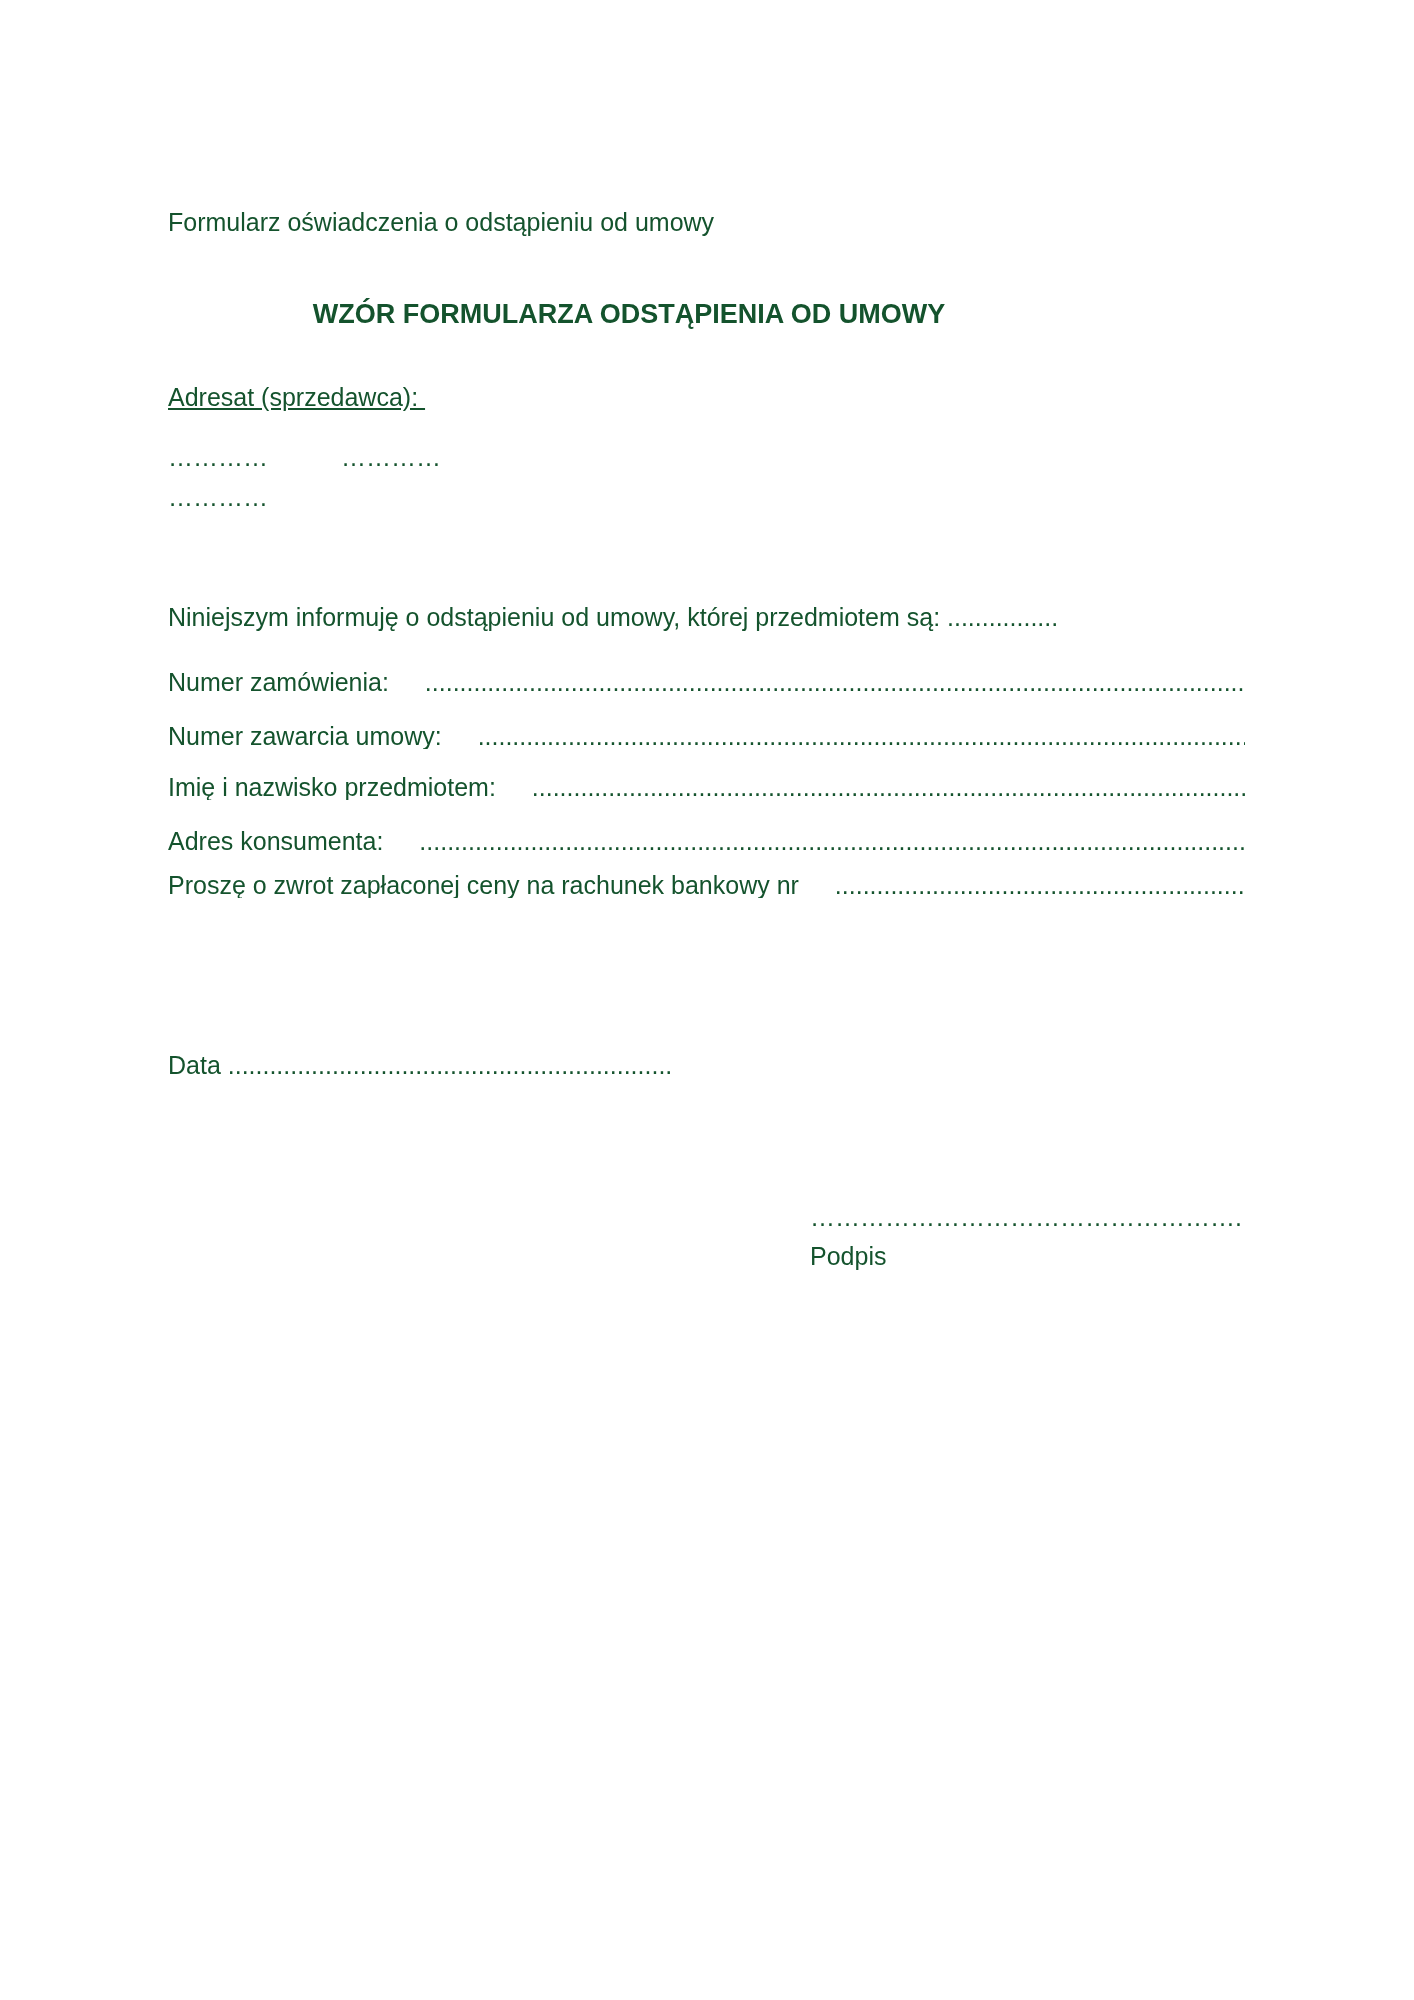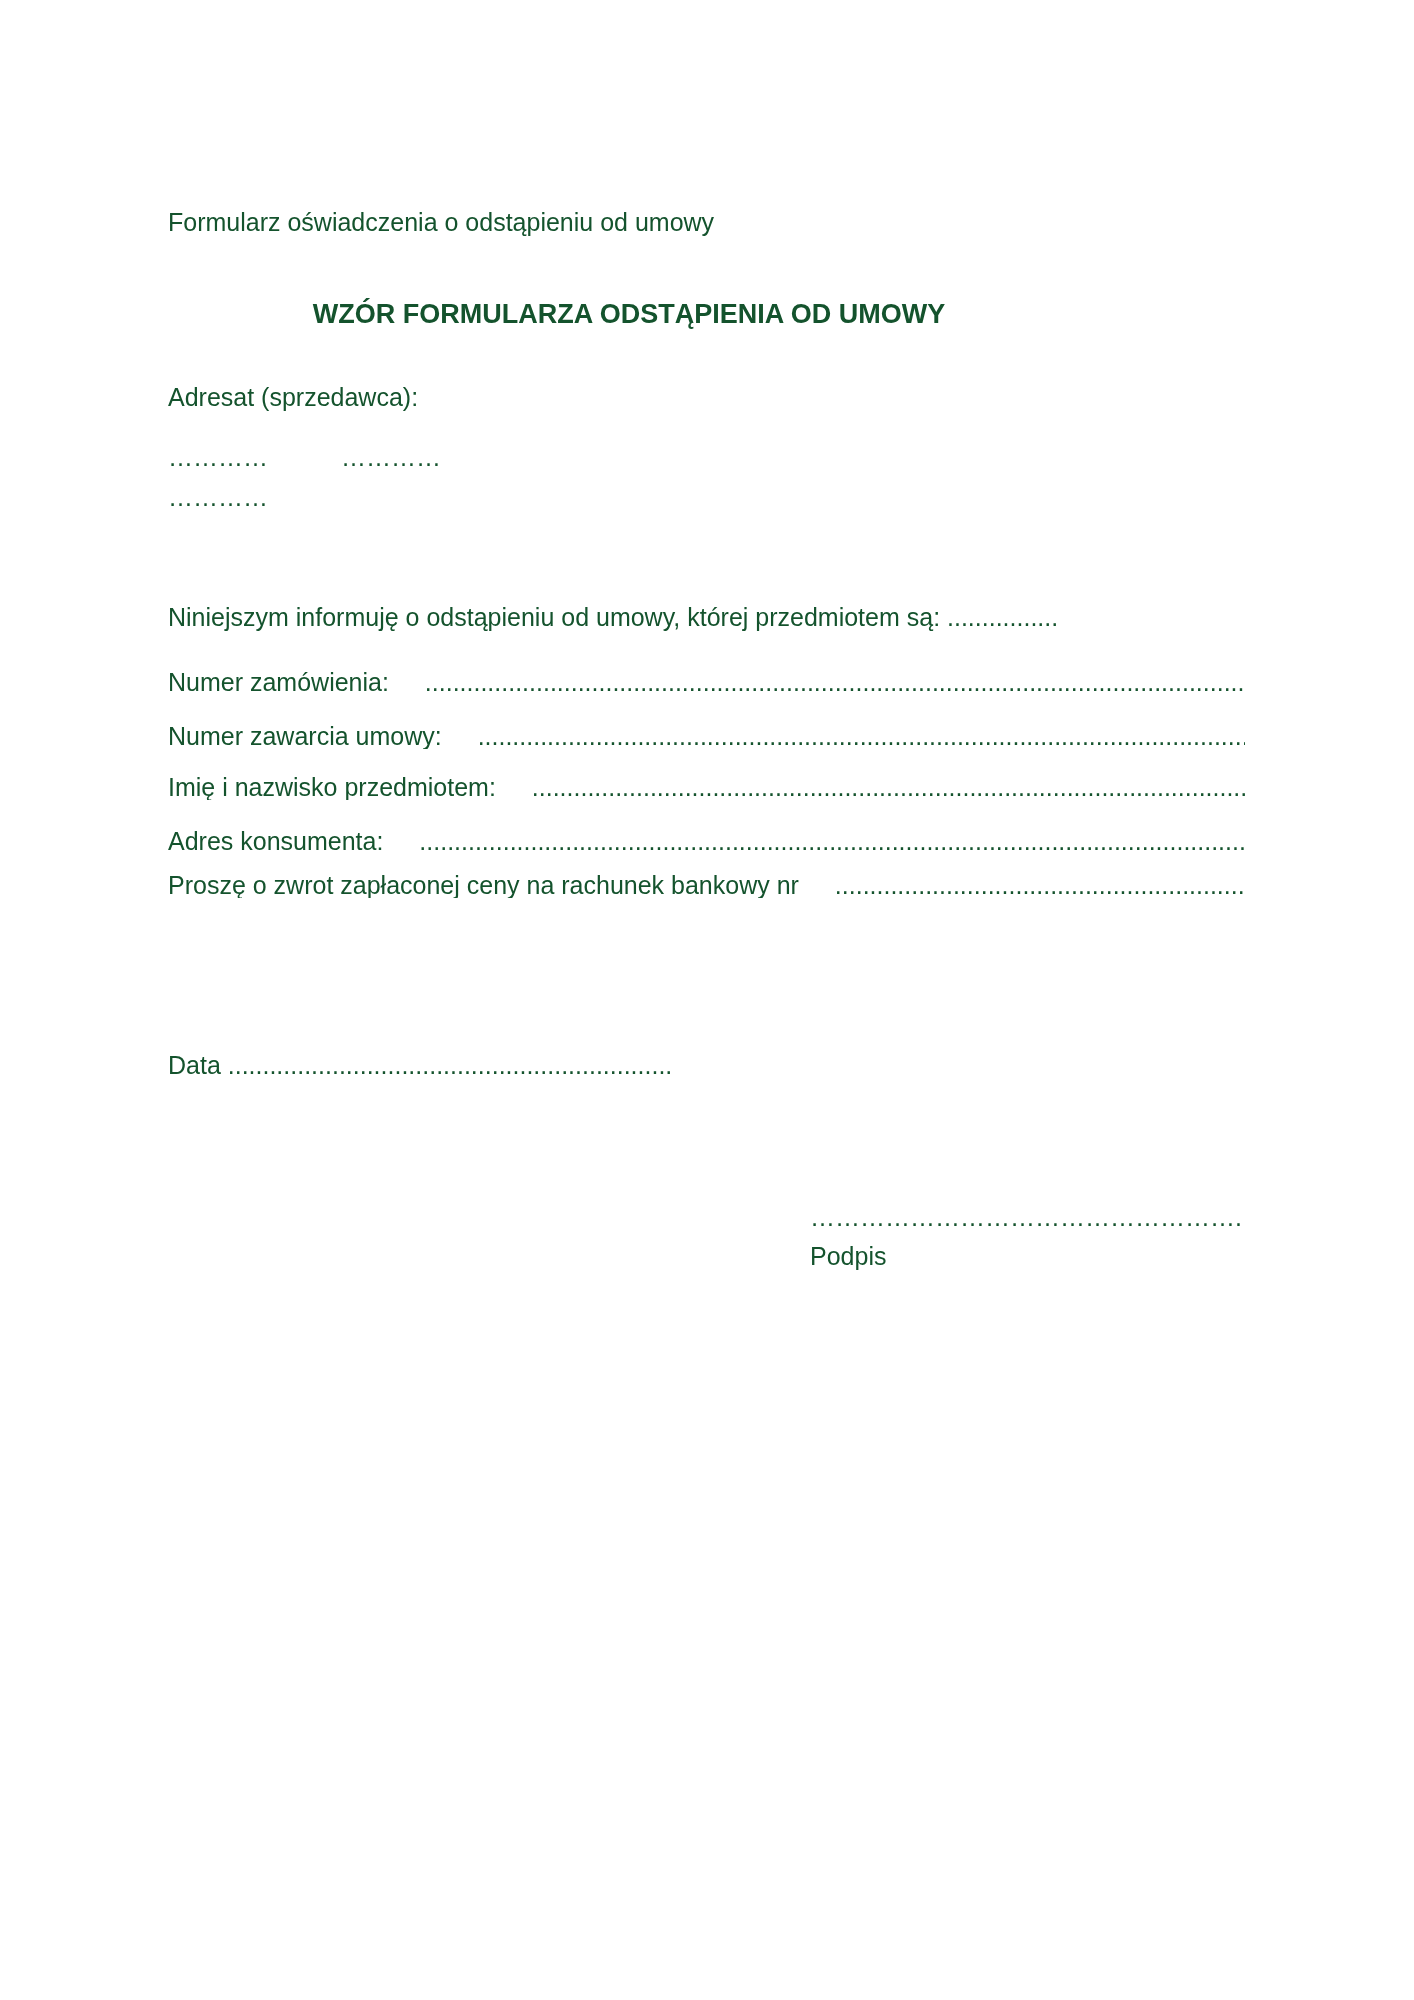--- a/index.html
+++ b/index.html
@@ -25,20 +25,21 @@
     white-space: pre;
   }
   .doc-title {
     left: 0;
     width: 1258px;
     text-align: center;
     font-weight: bold;
     font-size: 27px;
   }
   .underlined {
+    text-decoration: underline;
   }
   .field-row {
     position: absolute;
     left: 168px;
     width: 1077px;
     line-height: 1;
     white-space: pre;
     overflow: hidden;
     display: flex;
     gap: 29px;

